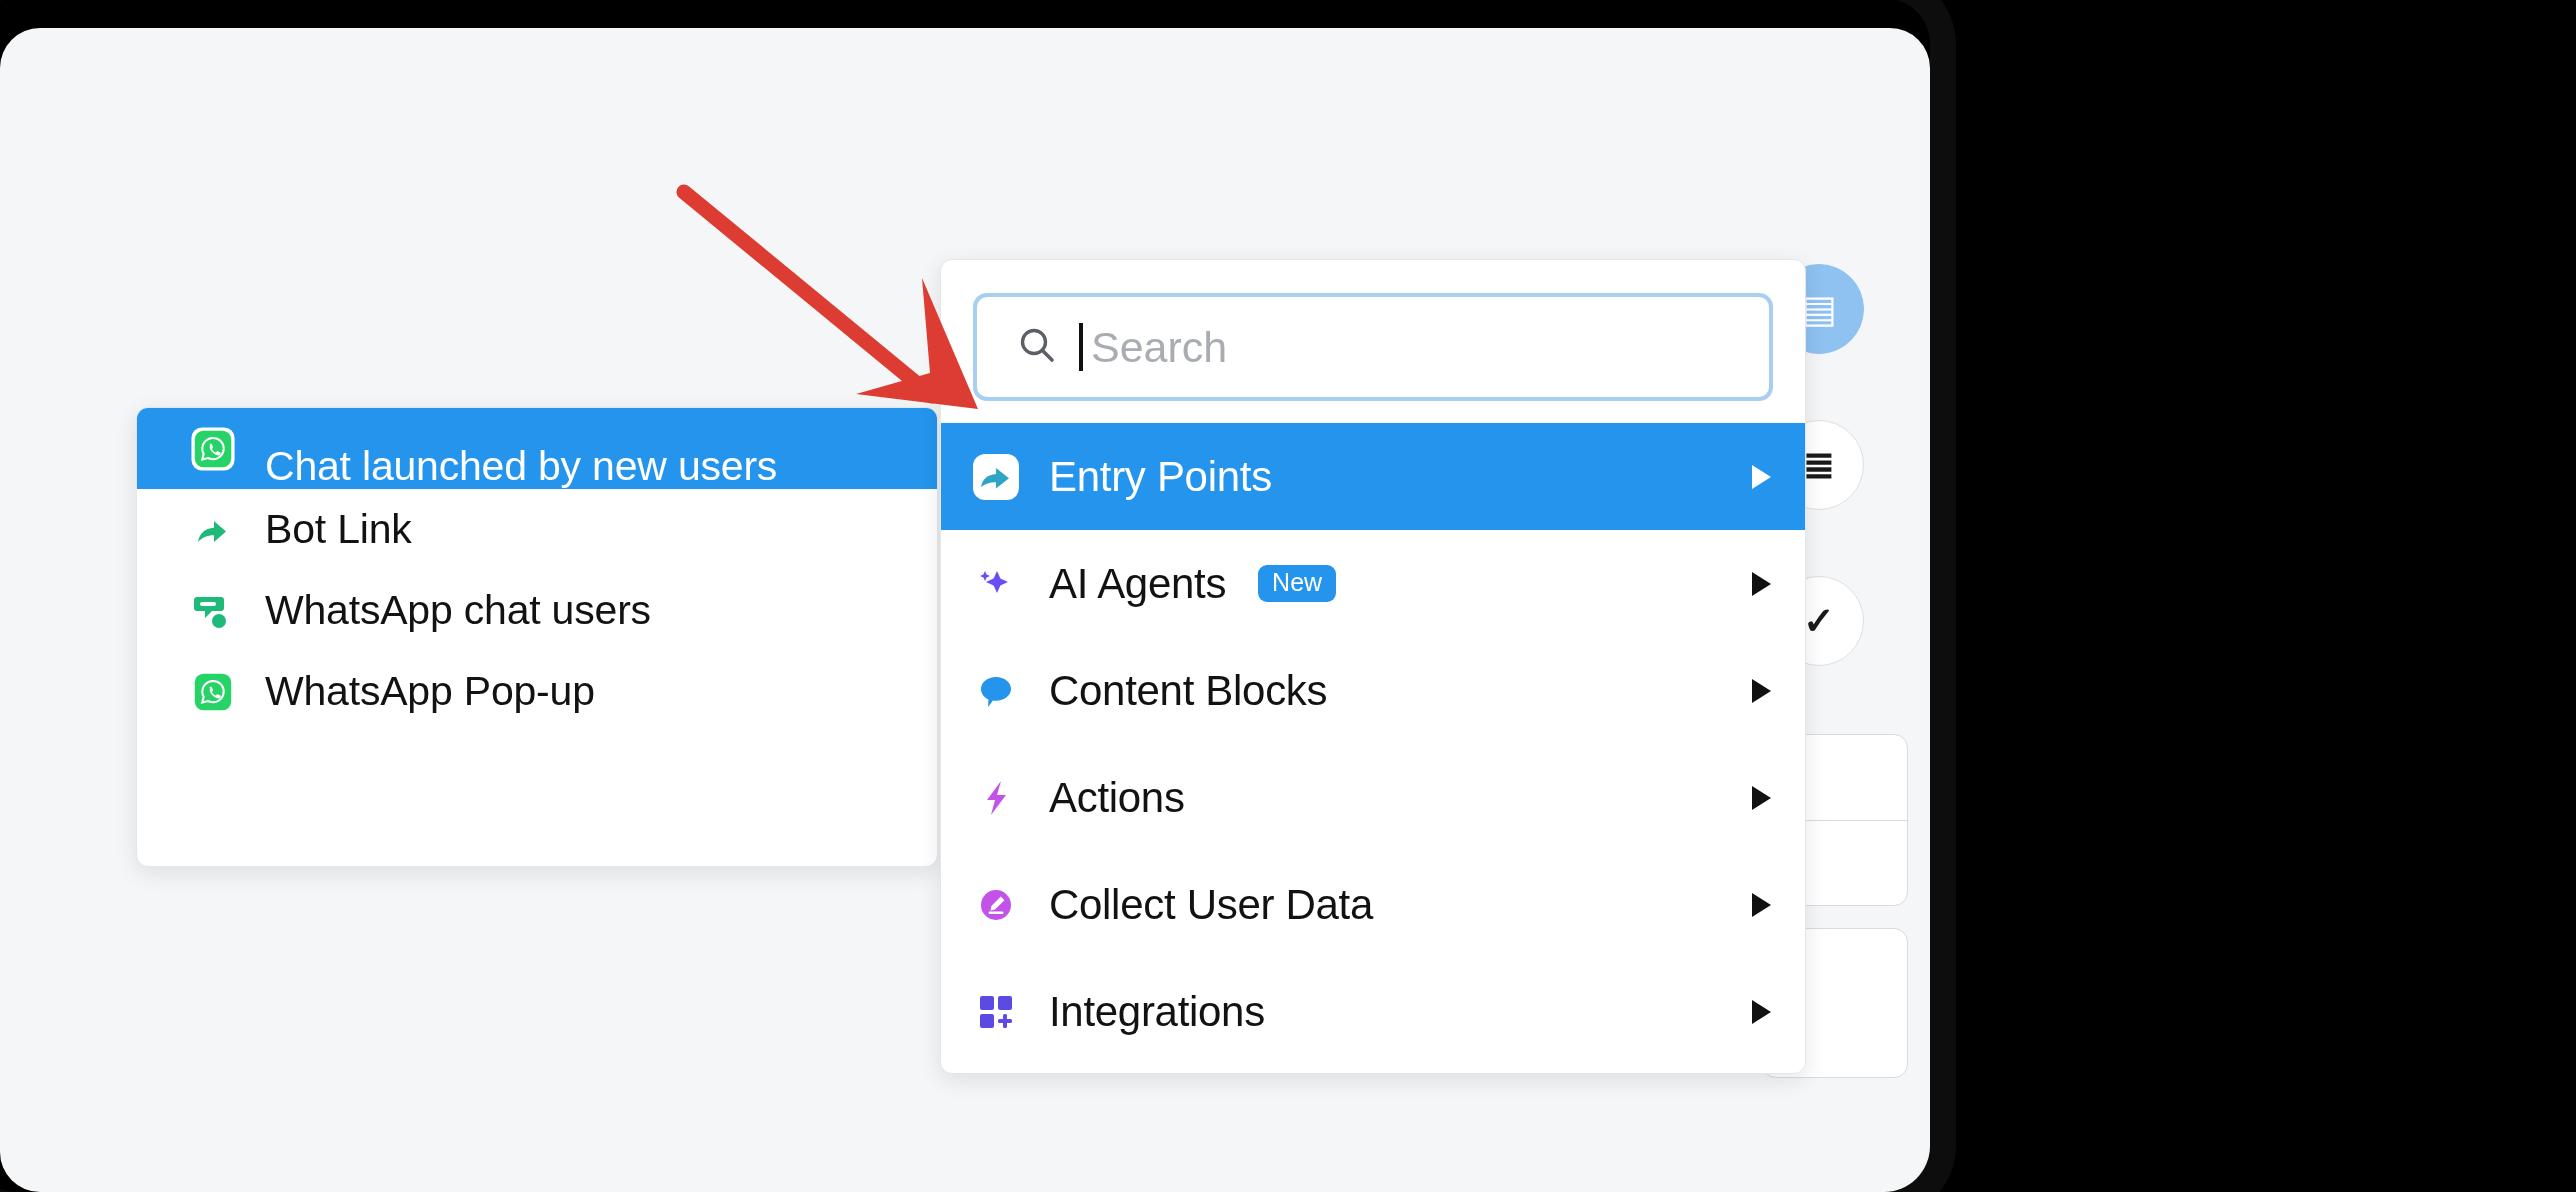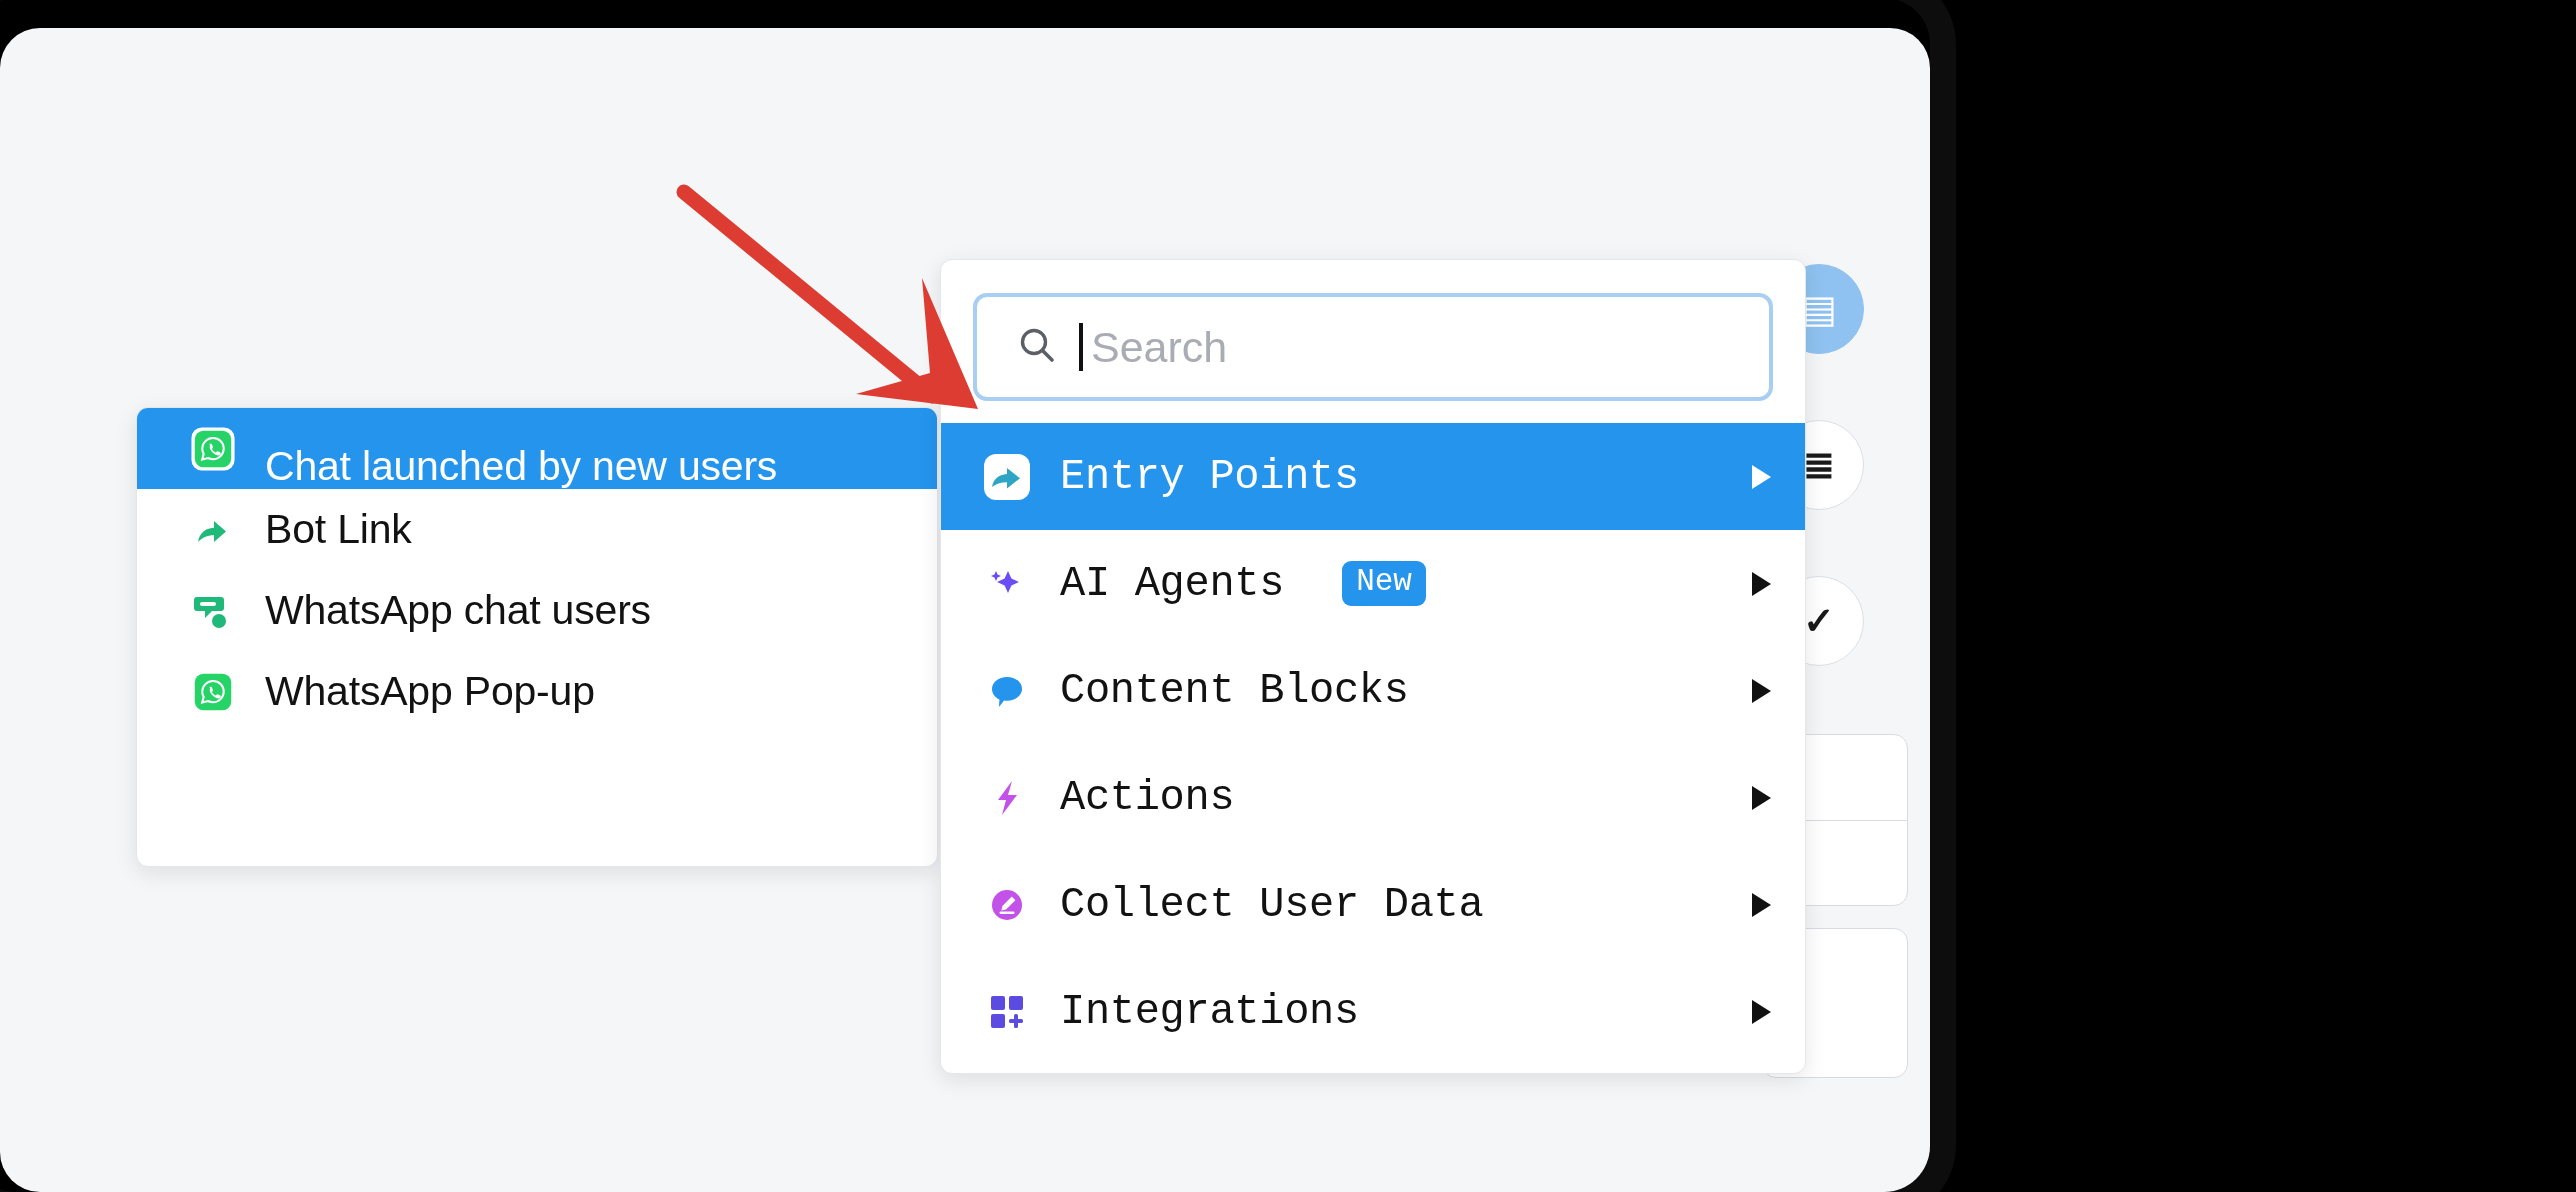--- a/index.html
+++ b/index.html
@@ -138,24 +138,23 @@
     width: 100%;
     background: transparent;
     padding: 0;
   }
   #search-input::placeholder { color: #a9adb3; }
 
   .rp-row {
     display: flex;
     align-items: center;
     height: 107px;
-    padding: 0 34px 0 43px;
+    padding: 0 34px 0 32px;
     gap: 30px;
     cursor: pointer;
-    font-family: Liberation Mono, monospace;
   }
   .rp-row.selected { background: #2494ec; }
   .rp-label {
     font-size: 42px;
     color: #121212;
     letter-spacing: -0.3px;
     white-space: nowrap;
   }
   .rp-row.selected .rp-label { color: #ffffff; }
   .rp-icon { width: 46px; height: 46px; flex: 0 0 46px; display: flex; align-items: center; justify-content: center; }
@@ -165,24 +164,24 @@
     border-left: 19px solid #111;
     border-top: 12px solid transparent;
     border-bottom: 12px solid transparent;
     flex: 0 0 auto;
   }
   .rp-row.selected .rp-caret { border-left-color: #ffffff; }
 
   .badge-new {
     background: #2494ec;
     color: #ffffff;
-    font-size: 31px;
+    font-size: 25px;
     border-radius: 9px;
     padding: 3px 14px 6px 14px;
-    margin-left: 28px;
+    margin-left: 2px;
     line-height: 1.15;
     white-space: nowrap;
   }
 
   
   #annotation-arrow {
     position: absolute;
     left: 660px; top: 150px;
     width: 360px; height: 290px;
     z-index: 50;

